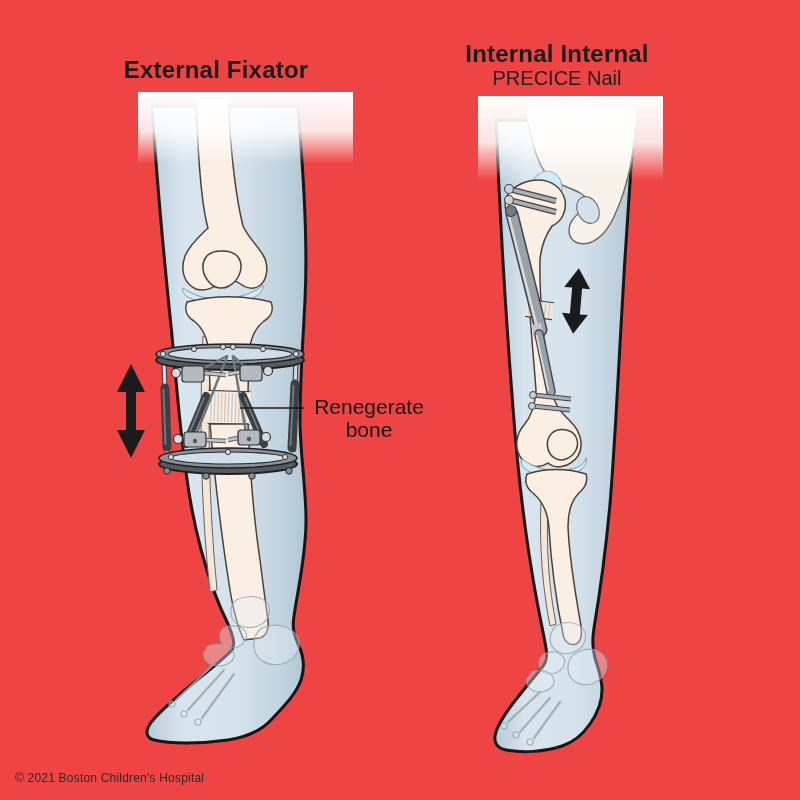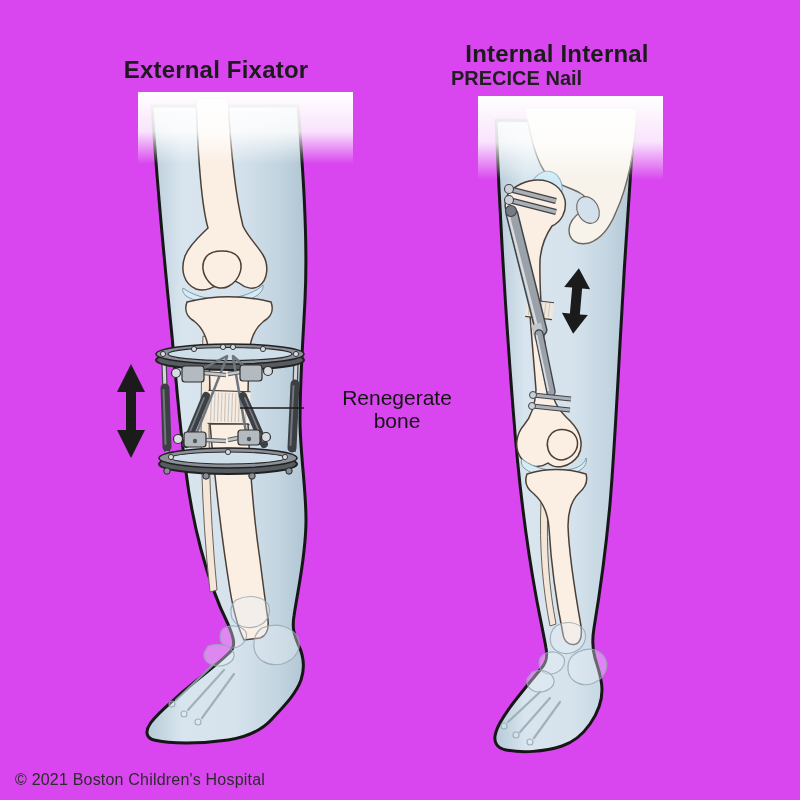--- a/index.html
+++ b/index.html
@@ -1,27 +1,27 @@
 <!DOCTYPE html>
 <html><head>
 <meta charset="utf-8">
 <style>
   html,body{margin:0;padding:0;background:#ffffff;}
   .canvas{
-    position:relative;width:800px;height:800px;background:#d946ef;overflow:hidden;
+    position:relative;width:800px;height:800px;background:#ef4444;overflow:hidden;
     font-family:"Liberation Sans", sans-serif;
   }
   .artwork{position:absolute;left:0;top:0;}
   .label{position:absolute;color:#1d1d1d;}
   .panel-title{font-size:24px;font-weight:700;text-align:center;letter-spacing:.2px;color:#1b1b1b;}
   .title-ext{left:106px;top:56px;width:220px;}
   .title-int{left:451px;top:40px;width:212px;}
-  .subtitle-int{left:451px;top:67px;width:212px;font-size:20px;font-weight:700;color:#1f1f1f;}
-  .annotation{left:302px;top:386px;width:134px;font-size:21px;font-weight:400;text-align:center;line-height:23px;color:#141414;margin-left:28px;}
-  .copyright{left:15px;top:771px;font-size:16px;color:#2b2b2b;letter-spacing:.2px;}
+  .subtitle-int{left:451px;top:67px;width:212px;font-size:20px;font-weight:400;text-align:center;color:#1f1f1f;}
+  .annotation{left:302px;top:395px;width:134px;font-size:21px;font-weight:400;text-align:center;line-height:23px;color:#141414;}
+  .copyright{left:15px;top:771px;font-size:12px;color:#2b2b2b;letter-spacing:.2px;}
 </style>
 </head>
 <body>
 
 <div class="canvas">
 
   <svg class="artwork" width="800" height="800" viewBox="0 0 800 800">
     <defs>
       <linearGradient id="fadeTop" x1="0" y1="0" x2="0" y2="1">
         <stop offset="0" stop-color="#ffffff" stop-opacity="1"></stop>

